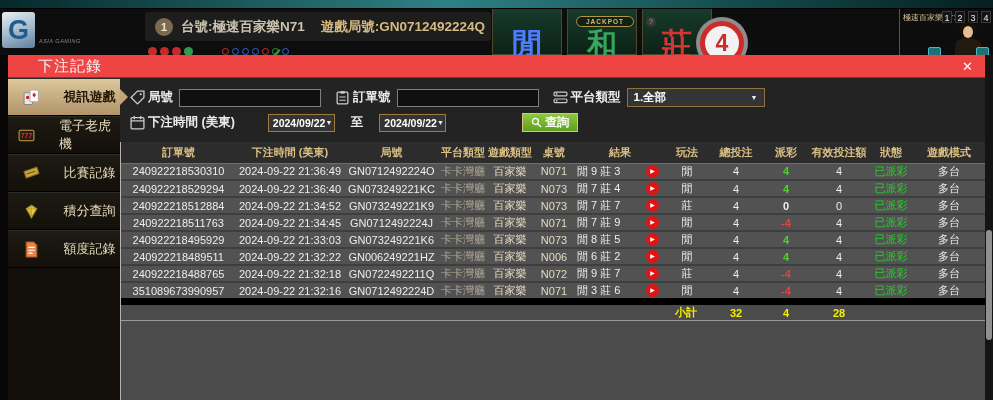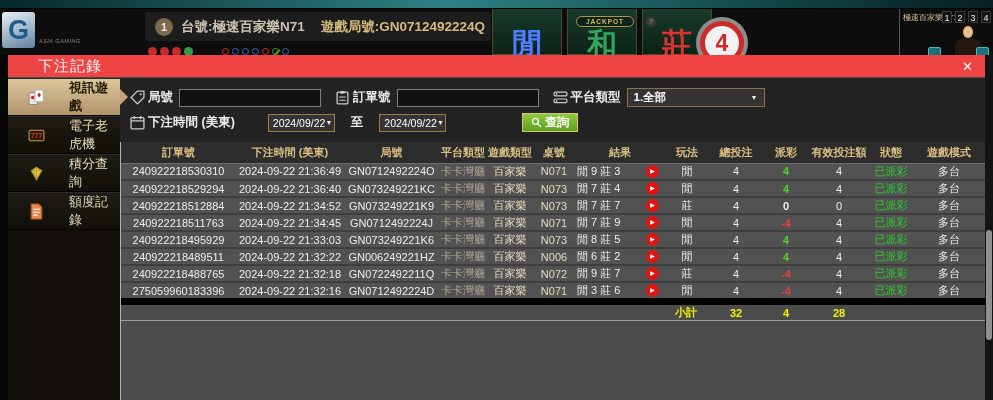--- a/index.html
+++ b/index.html
@@ -61,21 +61,21 @@
   
   .modal { position:absolute; left:8px; top:55px; width:977px; height:345px; background:#ef4444; z-index:5;
     display:flex; flex-direction:column; }
   .mtitle { height:23px; display:flex; align-items:center; border-bottom:1px solid #4c4c4c; flex:none; }
   .mtitle-text { margin-left:30px; color:#f4f4f4; font-size:15px; letter-spacing:1px; }
   .mclose { margin-left:auto; margin-right:12px; color:#fff; font-size:13px; cursor:pointer; line-height:1; }
   .mbody { flex:1; display:flex; min-height:0; }
 
   
   .sidebar { width:112px; flex:none; background:#13100c; }
-  .side-item { height:38px; display:flex; align-items:center; gap:24px; padding-left:20px;
+  .side-item { height:38px; display:flex; align-items:center; gap:24px; padding-left:10px;
     background:linear-gradient(#1e1a14,#121008); border-top:1px solid #2b2b2b; border-bottom:1px solid #000;
     color:#e9dcbd; font-size:13px; position:relative; cursor:pointer;justify-content:center; }
   .side-item .icn { width:17px; height:17px; flex:none; display:inline-flex; }
   .side-item .icn svg { width:100%; height:100%; }
   .side-item.active { background:linear-gradient(#dcc79c,#b1946a); color:#241808; font-weight:bold; }
   .side-item.active::after { content:""; position:absolute; right:-8px; top:50%; margin-top:-8px;
     border-left:8px solid #c3a677; border-top:8px solid transparent; border-bottom:8px solid transparent; z-index:3; }
 
   
   .content { flex:1; display:flex; flex-direction:column; background:#232323; min-width:0; }
@@ -84,21 +84,21 @@
   .f-icn { width:15px; height:15px; margin-right:3px; display:inline-flex; flex:none; }
   .f-icn svg { width:100%; height:100%; }
   .f-label { color:#ececec; font-size:12.5px; font-weight:bold; white-space:nowrap; }
   .f-input { width:142px; height:18px; margin-left:6px; background:#101010; border:1px solid #7e7e7e;
     color:#eee; font-size:11px; padding:0 4px; }
   .f-select { margin-left:6px; width:138px; height:19px; background:#343434; border:1px solid #8d7140;
     color:#fff; font-size:11.5px; font-weight:bold; display:flex; align-items:center;
     justify-content:space-between; padding:0 6px; cursor:pointer; }
   .caret { font-size:7px; color:#eee; }
   .date-select { width:67px; height:18px; background:#343434; border:1px solid #9d7b42; color:#fff;
-    font-size:10.5px; font-weight:normal; display:flex; align-items:center; justify-content:space-between;
+    font-size:10.5px; font-weight:bold; display:flex; align-items:center; justify-content:space-between;
     padding:0 4px; cursor:pointer; }
   .to-label { color:#ececec; font-size:12.5px; font-weight:bold; margin:0 16px; }
   .query-btn { margin-left:76px; height:19px; padding:0 8px; background:linear-gradient(#8ec93f,#5f9e1e);
     border:1px solid #d9c37e; color:#fff; font-size:12px; font-weight:bold; display:flex;
     align-items:center; gap:3px; cursor:pointer; }
   .query-btn svg { width:11px; height:11px; }
 
   
   .table-wrap { flex:1; margin-top:2px; background:#4b4b4b; border-left:1px solid #b3b3b3; overflow:hidden; }
   table { width:100%; border-collapse:collapse; table-layout:fixed; }
@@ -208,20 +208,29 @@
             <span>視訊遊戲</span>
           </div>
           <div class="side-item">
             <span class="icn">
               <svg viewBox="0 0 16 16">
                 <rect x="1" y="3" width="14" height="10" rx="1.5" fill="#2b1a0e" stroke="#c79a48"></rect>
                 <text x="8" y="10.8" font-size="6.5" font-weight="bold" fill="#e03030" text-anchor="middle">777</text>
               </svg>
             </span>
             <span>電子老虎機</span>
+          </div>
+          <div class="side-item">
+            <span class="icn">
+              <svg viewBox="0 0 16 16">
+                <path d="M1 6.2 L13 2 L15 8 L3 12.2 Z" fill="#caa53d" stroke="#8a6d1f"></path>
+                <path d="M3.4 8.4 l8 -2.6" stroke="#6a5417" stroke-width="1"></path>
+              </svg>
+            </span>
+            <span>比賽記錄</span>
           </div>
           <div class="side-item">
             <span class="icn">
               <svg viewBox="0 0 16 16">
                 <path d="M3 5.4 L8 2 L13 5.4 L8 14 Z" fill="#e7c84e" stroke="#9a7d1f"></path>
                 <path d="M3 5.4 h10 M8 2 v12 M5.5 3.7 L5.5 5.4 L8 14 M10.5 3.7 L10.5 5.4" stroke="#b8962a" stroke-width="0.7" fill="none"></path>
               </svg>
             </span>
             <span>積分查詢</span>
           </div>
@@ -467,21 +476,21 @@
                     </div>
                   </td>
                   <td class="c-play">莊</td>
                   <td class="c-bet">4</td>
                   <td class="c-payout"><span class="lose">-4</span></td>
                   <td class="c-valid">4</td>
                   <td class="c-status">已派彩</td>
                   <td class="c-mode">多台</td>
                 </tr>
                 <tr>
-                  <td class="c-order">275059960183396</td>
+                  <td class="c-order">351089673990957</td>
                   <td class="c-time">2024-09-22 21:32:16</td>
                   <td class="c-round">GN0712492224D</td>
                   <td class="c-platform">卡卡灣廳</td>
                   <td class="c-game">百家樂</td>
                   <td class="c-table">N071</td>
                   <td>
                     <div class="c-result-cell">
                       <span>閒 3 莊 6</span>
                       <span class="play-icon">▶</span>
                     </div>

